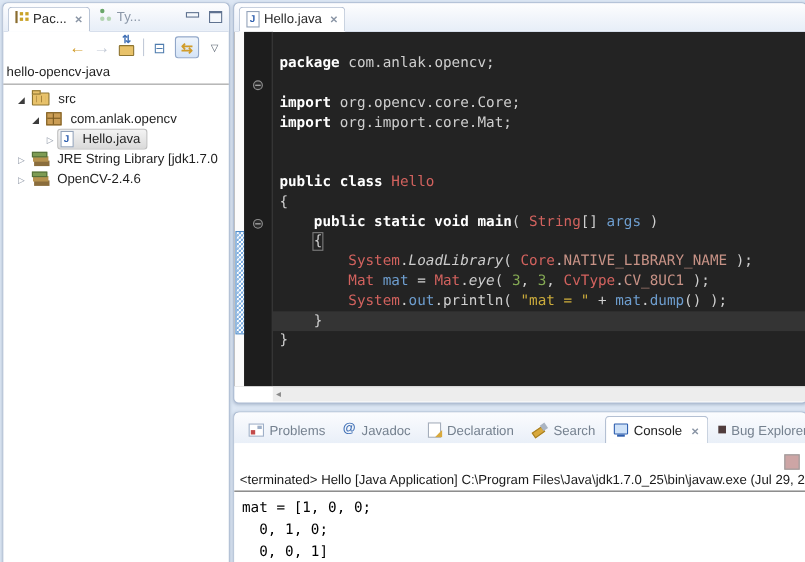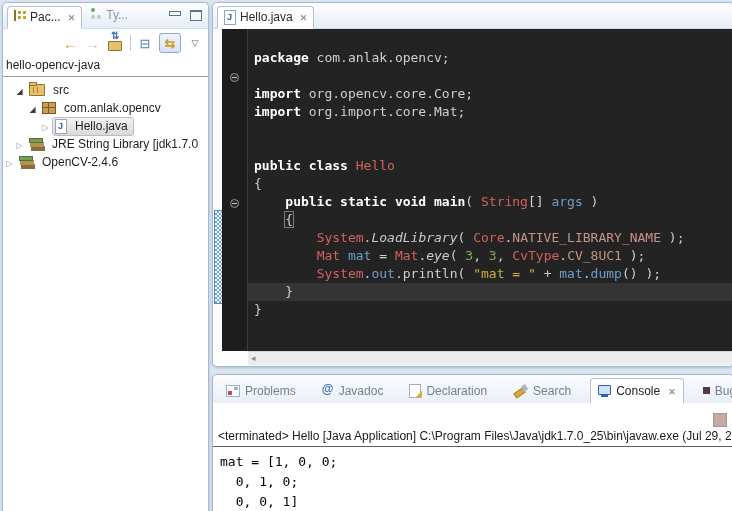--- a/index.html
+++ b/index.html
@@ -106,21 +106,21 @@
   .tk-nu{color:var(--tk-nu)}
   .tk-st{color:var(--tk-st)}
   .tk-va{color:var(--tk-va)}
   .tk-it{color:var(--tk-it);font-style:italic}
   .tk-bx{color:var(--tk-pl);outline:1px solid #7d7d7d}
   .hscroll{height:13px;background:#ededed;margin-left:35px;position:relative;border-top:1px solid #d6d6d6}
   .hscroll::before{content:"\25c2";position:absolute;left:3px;top:0;font-size:9px;
                    color:#8a8a8a;line-height:13px}
   
   #bottom-panel{left:212px;top:374px;width:520px;height:137px;border-radius:5px 5px 0 0;border-bottom:none}
-  .ctabbar{height:28px;display:flex;align-items:flex-end;gap:12px;padding:0 2px 0 6px;
+  .ctabbar{height:28px;display:flex;align-items:flex-end;gap:2px;padding:0 2px 0 6px;
            background:linear-gradient(#fbfcfe,#e9eff8);border-radius:5px 5px 0 0;box-sizing:border-box}
   .ctab{display:flex;align-items:center;gap:5px;font-size:12px;color:#75818f;
         padding:4px 7px;height:25px;box-sizing:border-box;white-space:nowrap}
   .ctab.active{background:#fff;border:1px solid #b4c0d3;border-bottom:none;
                border-radius:4px 4px 0 0;color:#222}
   .console-body{position:relative;height:109px;background:#fff}
   .term-btn{position:absolute;top:10px;right:6px;width:12px;height:12px;
             background:#cda5a5;border:1px solid #9c9c9c}
   .cstatus{position:absolute;top:26px;left:0;right:0;padding:0 0 3px 5px;font-size:12px;
            color:#1a1a1a;white-space:nowrap;overflow:hidden;border-bottom:1px solid #5f5f5f}
@@ -200,21 +200,21 @@
             <span class="tilabel">Hello.java</span>
           </span>
         </div>
         <div class="trow" style="padding-left: 10px;">
           <span class="arrow collapsed"></span>
           <span class="selwrap">
             <span class="ticon2 i2-library"></span>
             <span class="tilabel">JRE String Library [jdk1.7.0</span>
           </span>
         </div>
-        <div class="trow" style="">
+        <div class="trow" style="padding-left: 10px;">
           <span class="arrow collapsed"></span>
           <span class="selwrap">
             <span class="ticon2 i2-library"></span>
             <span class="tilabel">OpenCV-2.4.6</span>
           </span>
         </div>
       </div>
   </div>
 
   <div class="panel" id="editor-panel">

